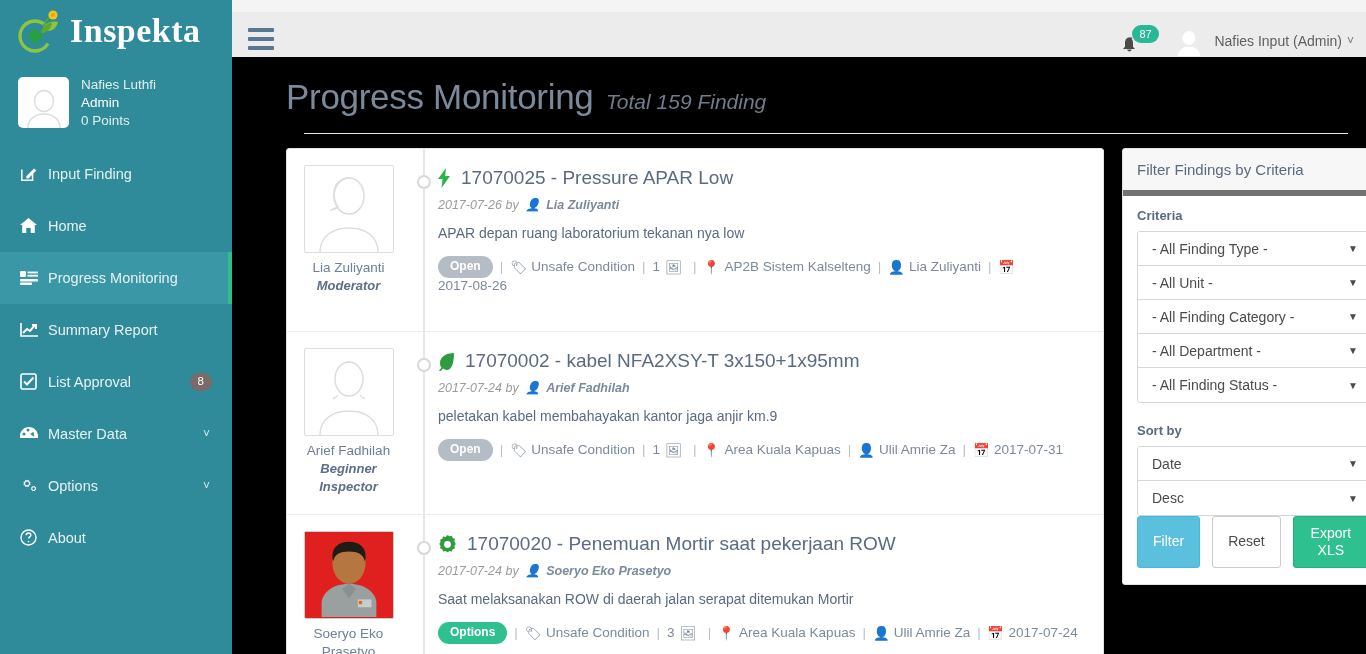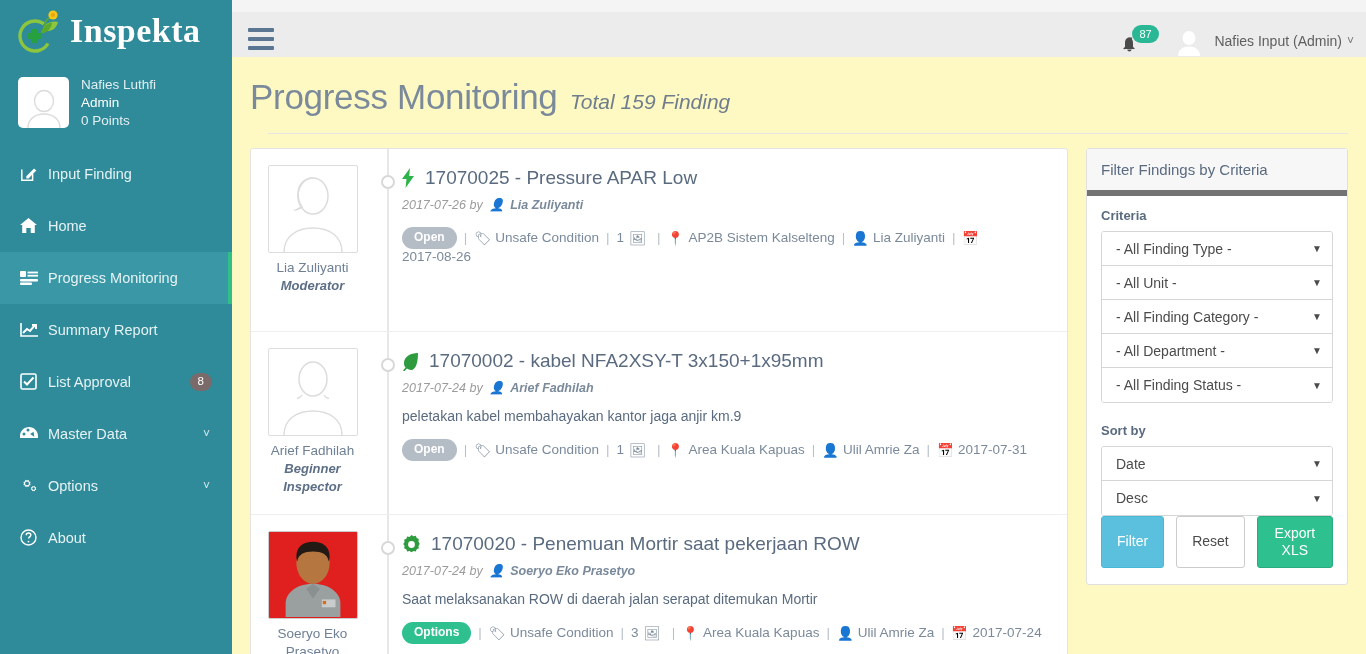--- a/index.html
+++ b/index.html
@@ -86,21 +86,21 @@
   .topbar-avatar {
     width: 30px; height: 30px; margin: 0 10px 0 12px;
     display: flex; align-items: flex-end; justify-content: center; overflow: hidden;
   }
   .topbar-user { color: #5f5f5f; font-size: 14px; cursor: pointer; }
   .topbar-caret { color: #7a7a7a; font-size: 12px; margin-left: 5px; }
 
   
   #page {
     position: absolute; left: 232px; top: 57px; right: 0; bottom: 0;
-    background: #fef9c3; overflow: hidden;
+    background: #000000; overflow: hidden; padding-left: 36px;
   }
   #page-head { padding: 20px 0 0 18px; }
   .page-title {
     color: #7b8a9b; font-size: 35px; font-weight: normal; display: inline;
     letter-spacing: -.3px;
   }
   .page-sub {
     color: #6f7d8c; font-size: 21px; font-style: italic; margin-left: 8px;
   }
   .head-rule {
@@ -386,20 +386,21 @@
                 </svg>
             </span>
             <span class="t-tx">17070025 - Pressure APAR Low</span>
           </div>
           <div class="f-meta">
             <span>2017-07-26</span>
             <span>by</span>
             <span class="ic">👤</span>
             <span class="by">Lia Zuliyanti</span>
           </div>
+          <div class="f-desc">APAR depan ruang laboratorium tekanan nya low</div>
           <div class="f-tags">
             <span class="badge open">Open</span>
             <span class="sep">|</span>
             <span class="tag-ic">🏷</span>
             <span>Unsafe Condition</span>
             <span class="sep">|</span>
             <span>1</span>
             <span class="tag-ic" style="margin-left:5px">🖼</span>
             <span class="sep">|</span>
             <span class="tag-ic">📍</span>

